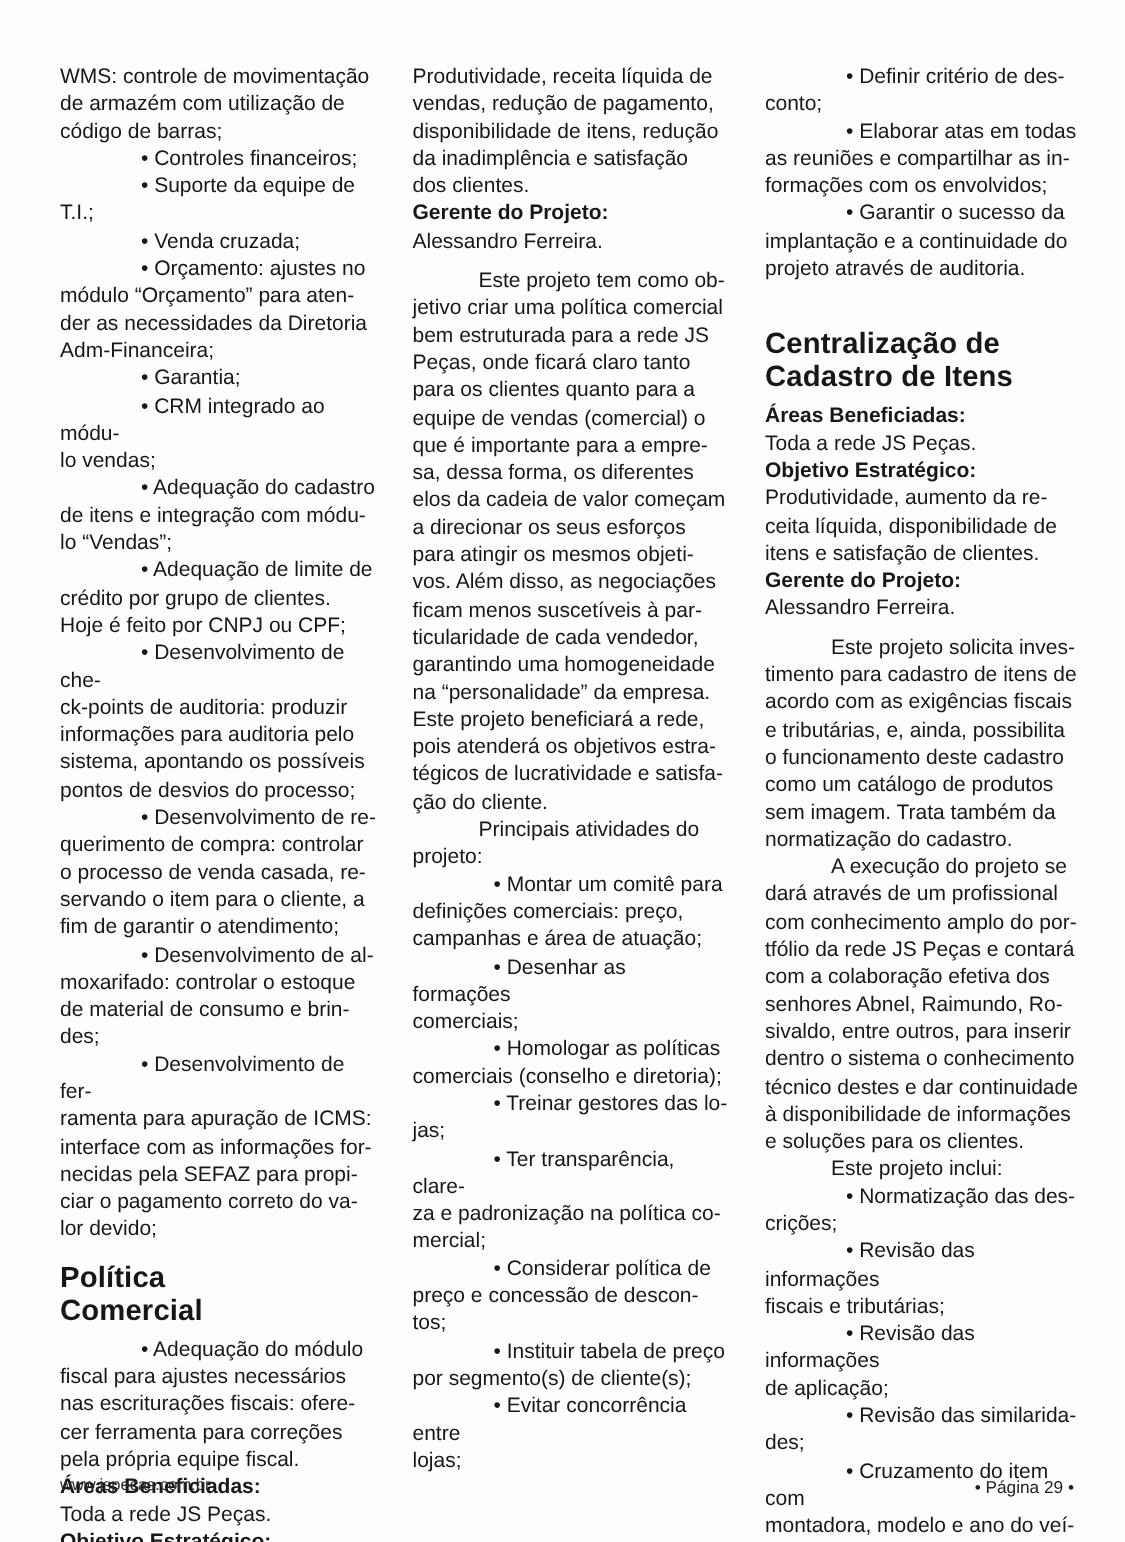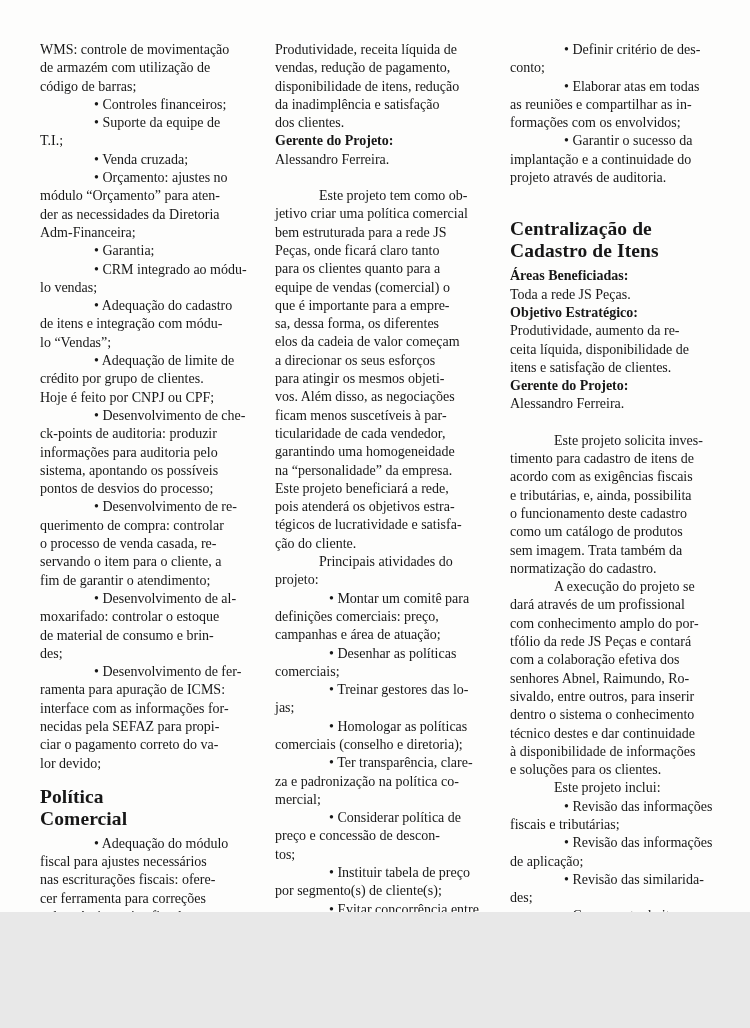--- a/index.html
+++ b/index.html
@@ -3,23 +3,23 @@
 <meta charset="utf-8">
 <style>
   html, body {
     margin: 0;
     padding: 0;
     background: #e8e8e8;
   }
   .page {
     position: relative;
     width: 750px;
-    height: 912px;
+    height: 1028px;
     background: #fdfdfc;
-    font-family: Liberation Serif, serif;
+    font-family: Liberation Sans, sans-serif;
     color: #171717;
     overflow: hidden;
   }
   .columns {
     position: absolute;
     top: 41px;
     left: 40px;
     display: flex;
     gap: 24px;
   }
@@ -39,21 +39,21 @@
   .b-para { text-indent: 44px; }
   .b-label { font-weight: bold; }
   .b-heading {
     font-weight: bold;
     font-size: 19.5px;
     line-height: 22px;
     margin-top: 13px;
     margin-bottom: 5px;
     letter-spacing: 0.1px;
   }
-  .space-before { margin-top: 18px; }
+  .space-before { margin-top: 8px; }
   .b-heading.space-before { margin-top: 31px; }
   .footer-left {
     position: absolute;
     left: 40px;
     top: 984px;
     font-size: 11px;
     color: #2a2a2a;
   }
   .footer-right {
     position: absolute;
@@ -147,26 +147,26 @@
 na “personalidade” da empresa.
 Este projeto beneficiará a rede,
 pois atenderá os objetivos estra-
 tégicos de lucratividade e satisfa-
 ção do cliente.</div>
         <div class="block b-para">Principais atividades do
 projeto:</div>
         <div class="block b-bullet">• Montar um comitê para
 definições comerciais: preço,
 campanhas e área de atuação;</div>
-        <div class="block b-bullet">• Desenhar as políticas
+        <div class="block b-bullet">• Desenhar as formações
 comerciais;</div>
+        <div class="block b-bullet">• Homologar as políticas
+comerciais (conselho e diretoria);</div>
         <div class="block b-bullet">• Treinar gestores das lo-
 jas;</div>
-        <div class="block b-bullet">• Homologar as políticas
-comerciais (conselho e diretoria);</div>
         <div class="block b-bullet">• Ter transparência, clare-
 za e padronização na política co-
 mercial;</div>
         <div class="block b-bullet">• Considerar política de
 preço e concessão de descon-
 tos;</div>
         <div class="block b-bullet">• Instituir tabela de preço
 por segmento(s) de cliente(s);</div>
         <div class="block b-bullet">• Evitar concorrência entre
 lojas;</div>
@@ -203,20 +203,22 @@
 com conhecimento amplo do por-
 tfólio da rede JS Peças e contará
 com a colaboração efetiva dos
 senhores Abnel, Raimundo, Ro-
 sivaldo, entre outros, para inserir
 dentro o sistema o conhecimento
 técnico destes e dar continuidade
 à disponibilidade de informações
 e soluções para os clientes.</div>
         <div class="block b-para">Este projeto inclui:</div>
+        <div class="block b-bullet">• Normatização das des-
+crições;</div>
         <div class="block b-bullet">• Revisão das informações
 fiscais e tributárias;</div>
         <div class="block b-bullet">• Revisão das informações
 de aplicação;</div>
         <div class="block b-bullet">• Revisão das similarida-
 des;</div>
         <div class="block b-bullet">• Cruzamento do item com
 montadora, modelo e ano do veí-</div>
       </div>
   </div>

